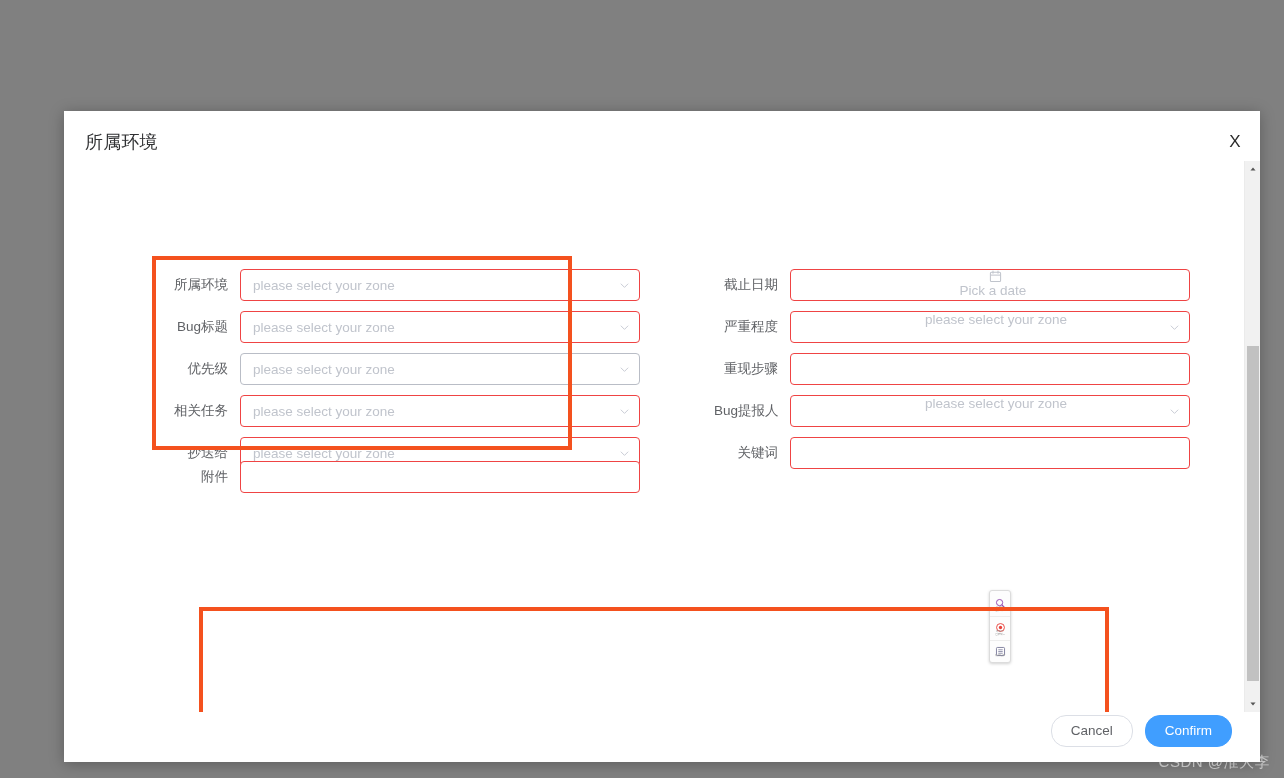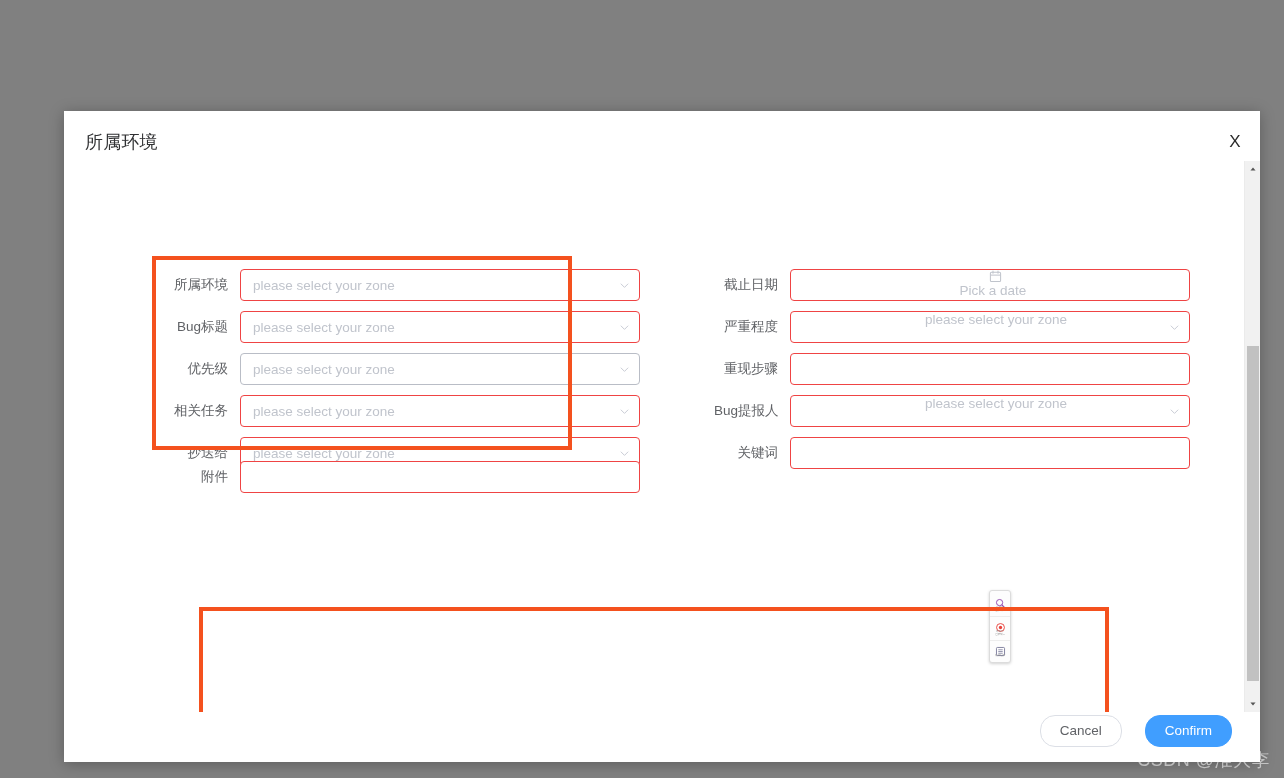--- a/index.html
+++ b/index.html
@@ -173,21 +173,21 @@
     height: 32px;
     padding: 0 19px;
     border-radius: 15px;
     font-size: 13.5px;
     cursor: pointer;
     line-height: 30px;
     border: 1px solid transparent;
     white-space: nowrap;
   }
   .btn-default { background: #fff; border-color: #dcdfe6; color: #606266; }
-  .btn-primary { background: #409eff; border-color: #409eff; color: #fff; margin-left: 11px; }
+  .btn-primary { background: #409eff; border-color: #409eff; color: #fff; }
 
   
   #scrollbar {
     position: absolute;
     right: 0; top: 50px;
     width: 16px;
     height: 551px;
     background: #f1f1f1;
     border-left: 1px solid #ebebeb;
     z-index: 30;
@@ -208,21 +208,21 @@
     height: 335px;
     background: #c1c1c1;
     border-radius: 0;
     cursor: pointer;
   }
 
   
   #watermark {
     position: absolute;
     right: 14px; bottom: 6px;
-    font-size: 18px;
+    font-size: 15px;
     color: rgba(255,255,255,0.55);
     letter-spacing: .5px;
     z-index: 60;
     white-space: nowrap;
     user-select: none;
   }
 </style>
 </head>
 <body>
 

